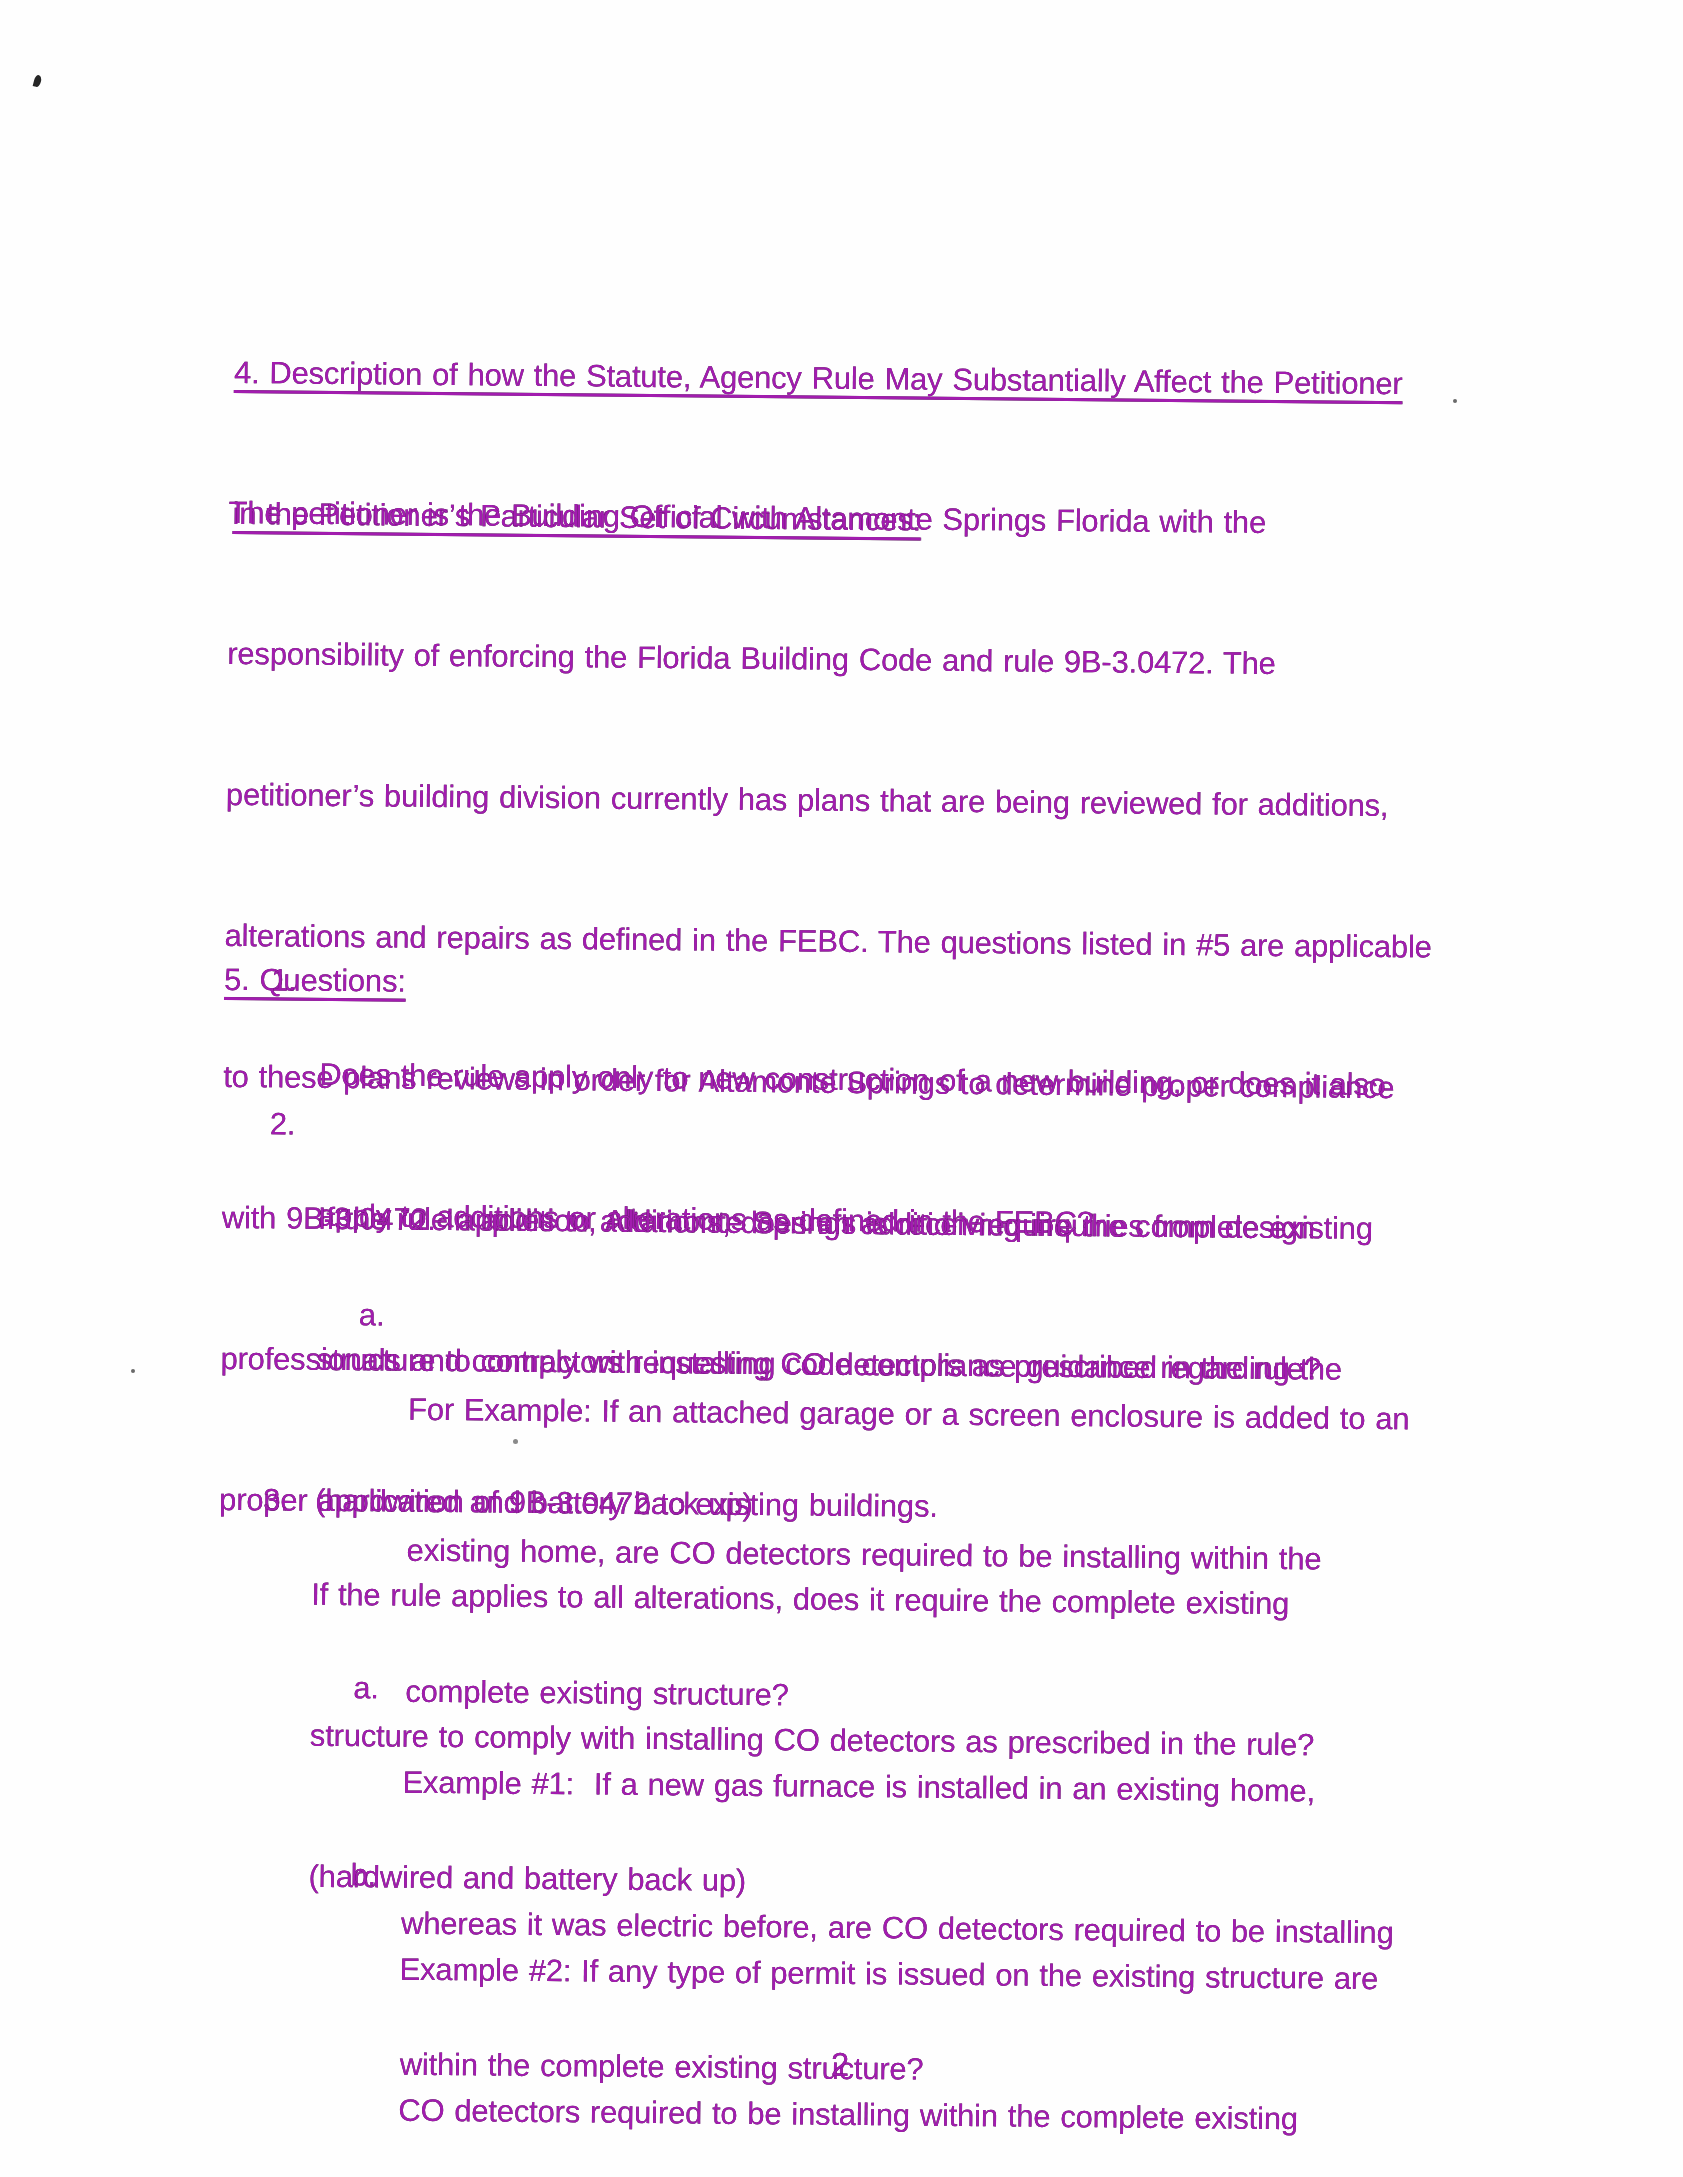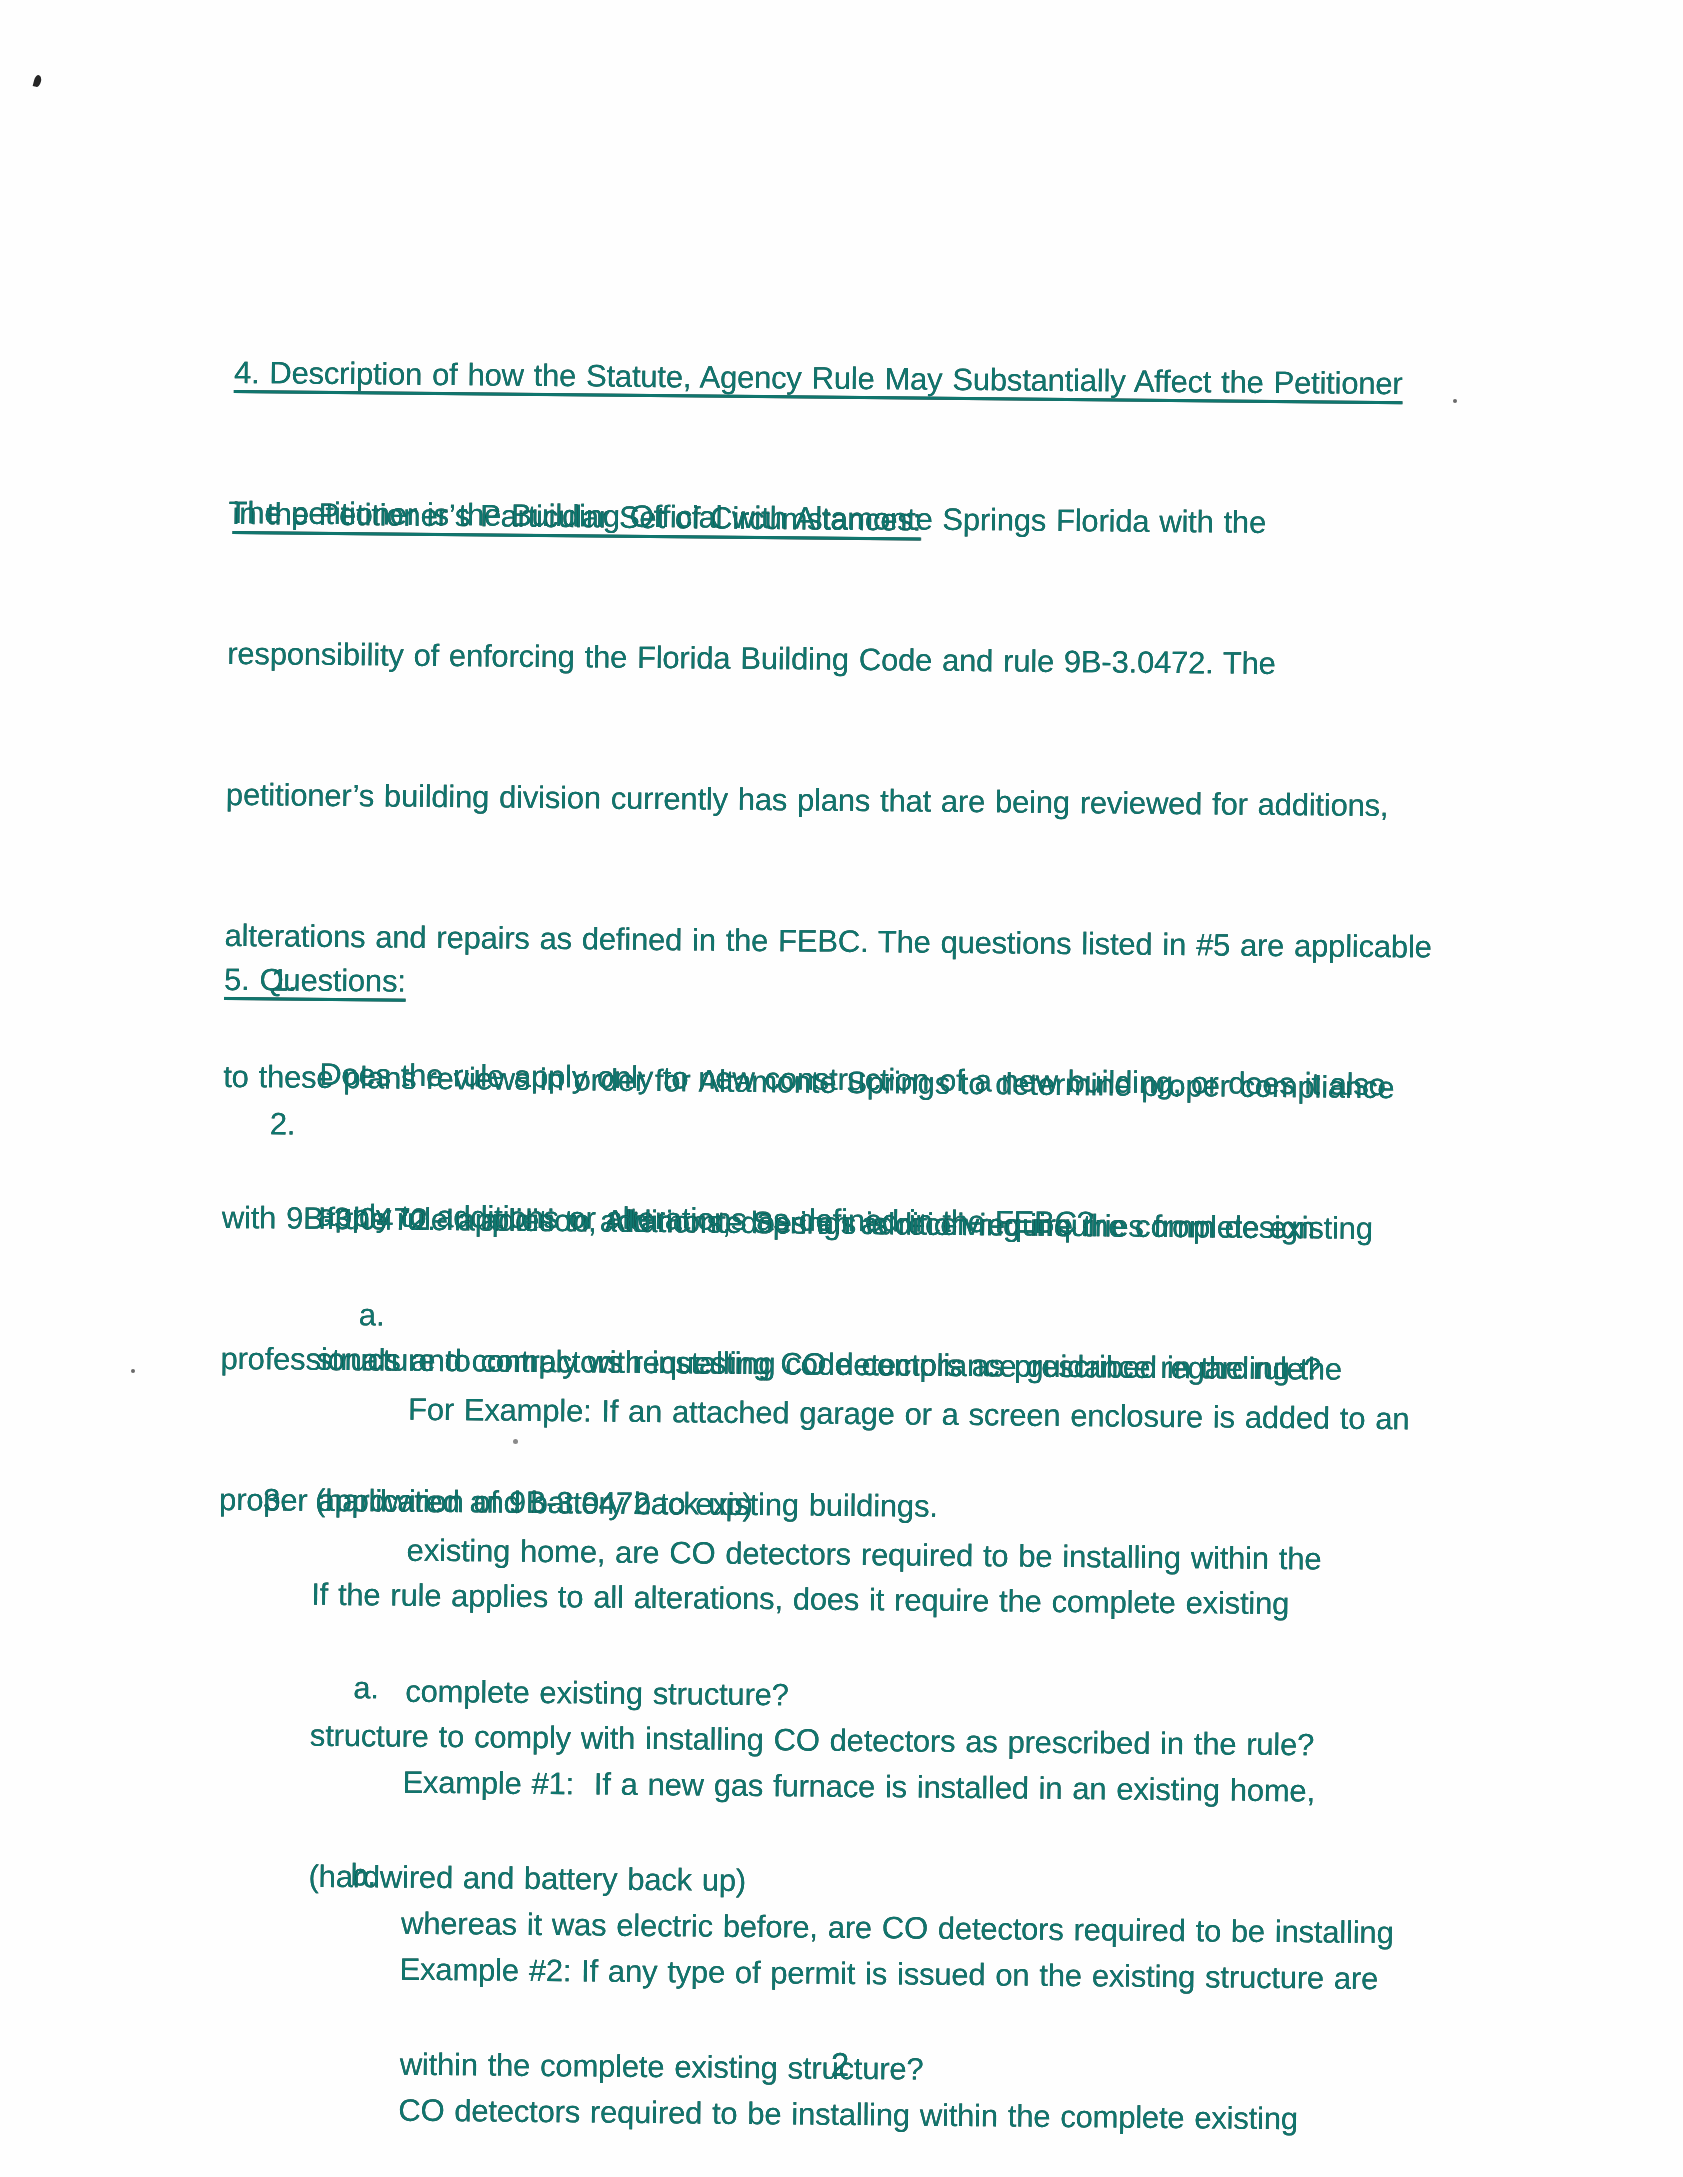--- a/index.html
+++ b/index.html
@@ -7,21 +7,21 @@
     padding: 0;
     background: #ffffff;
   }
   .page {
     position: relative;
     width: 1683px;
     height: 2177px;
     background: #fefefe;
     overflow: hidden;
     font-family: "Liberation Sans", "DejaVu Sans", sans-serif;
-    color: #0f766e;
+    color: #a21caf;
   }
   .sheet {
     position: absolute;
     inset: 0;
     transform: rotate(0.55deg);
     transform-origin: 235px 269px;
   }
   .block {
     position: absolute;
     font-size: 31px;

